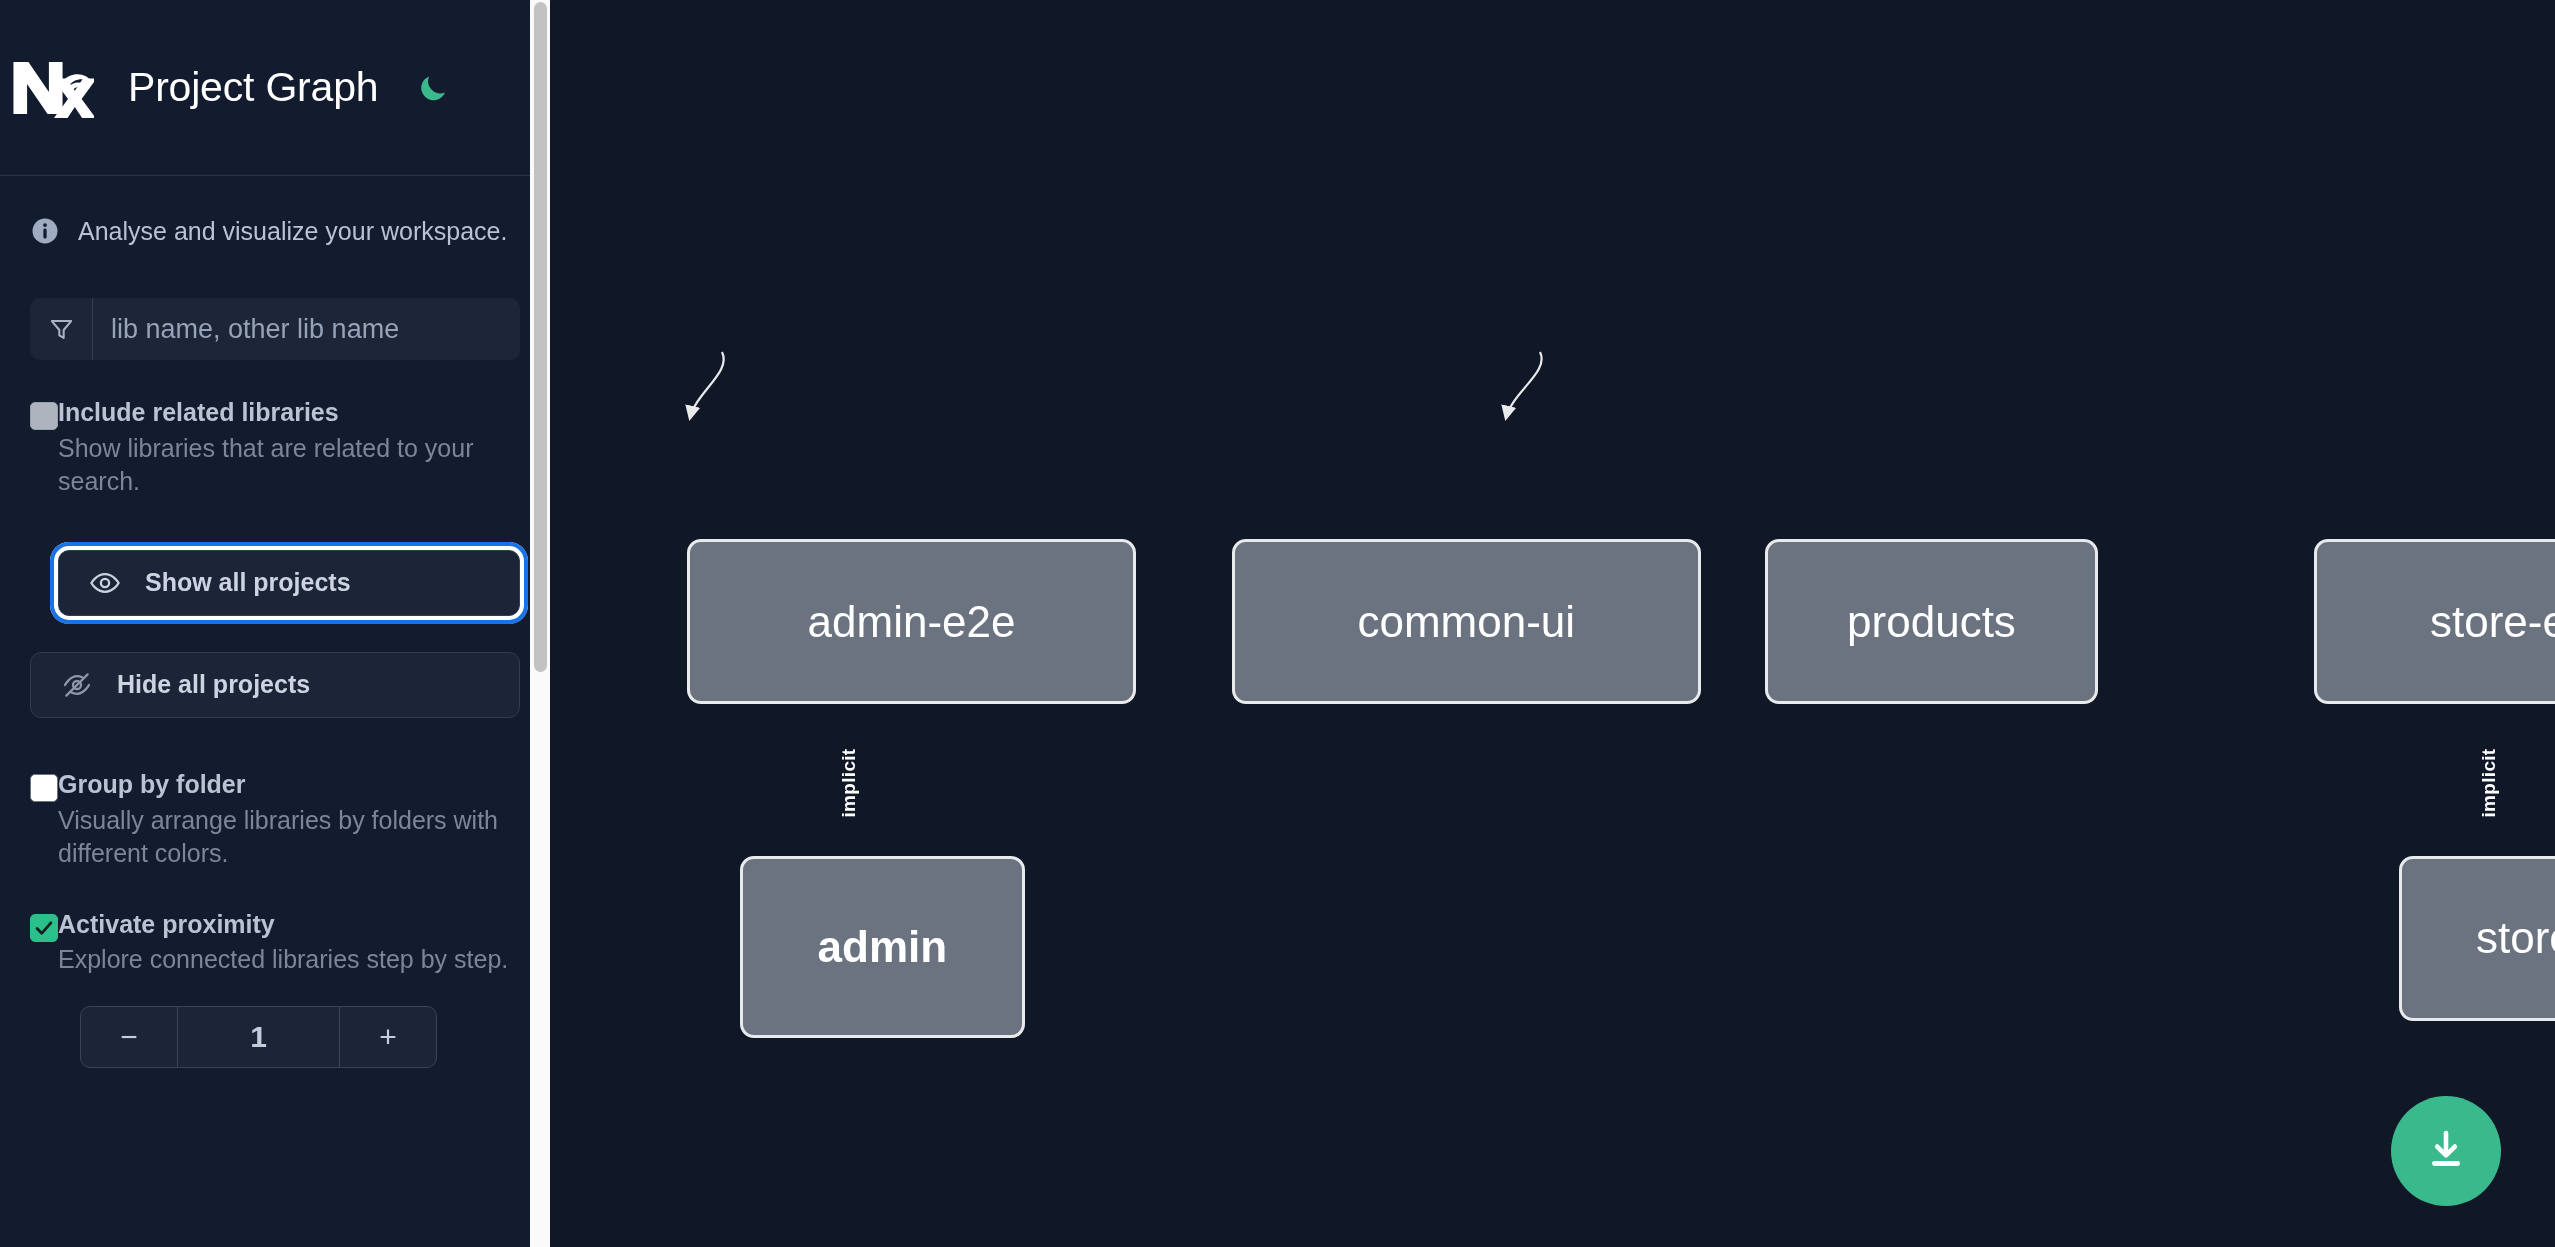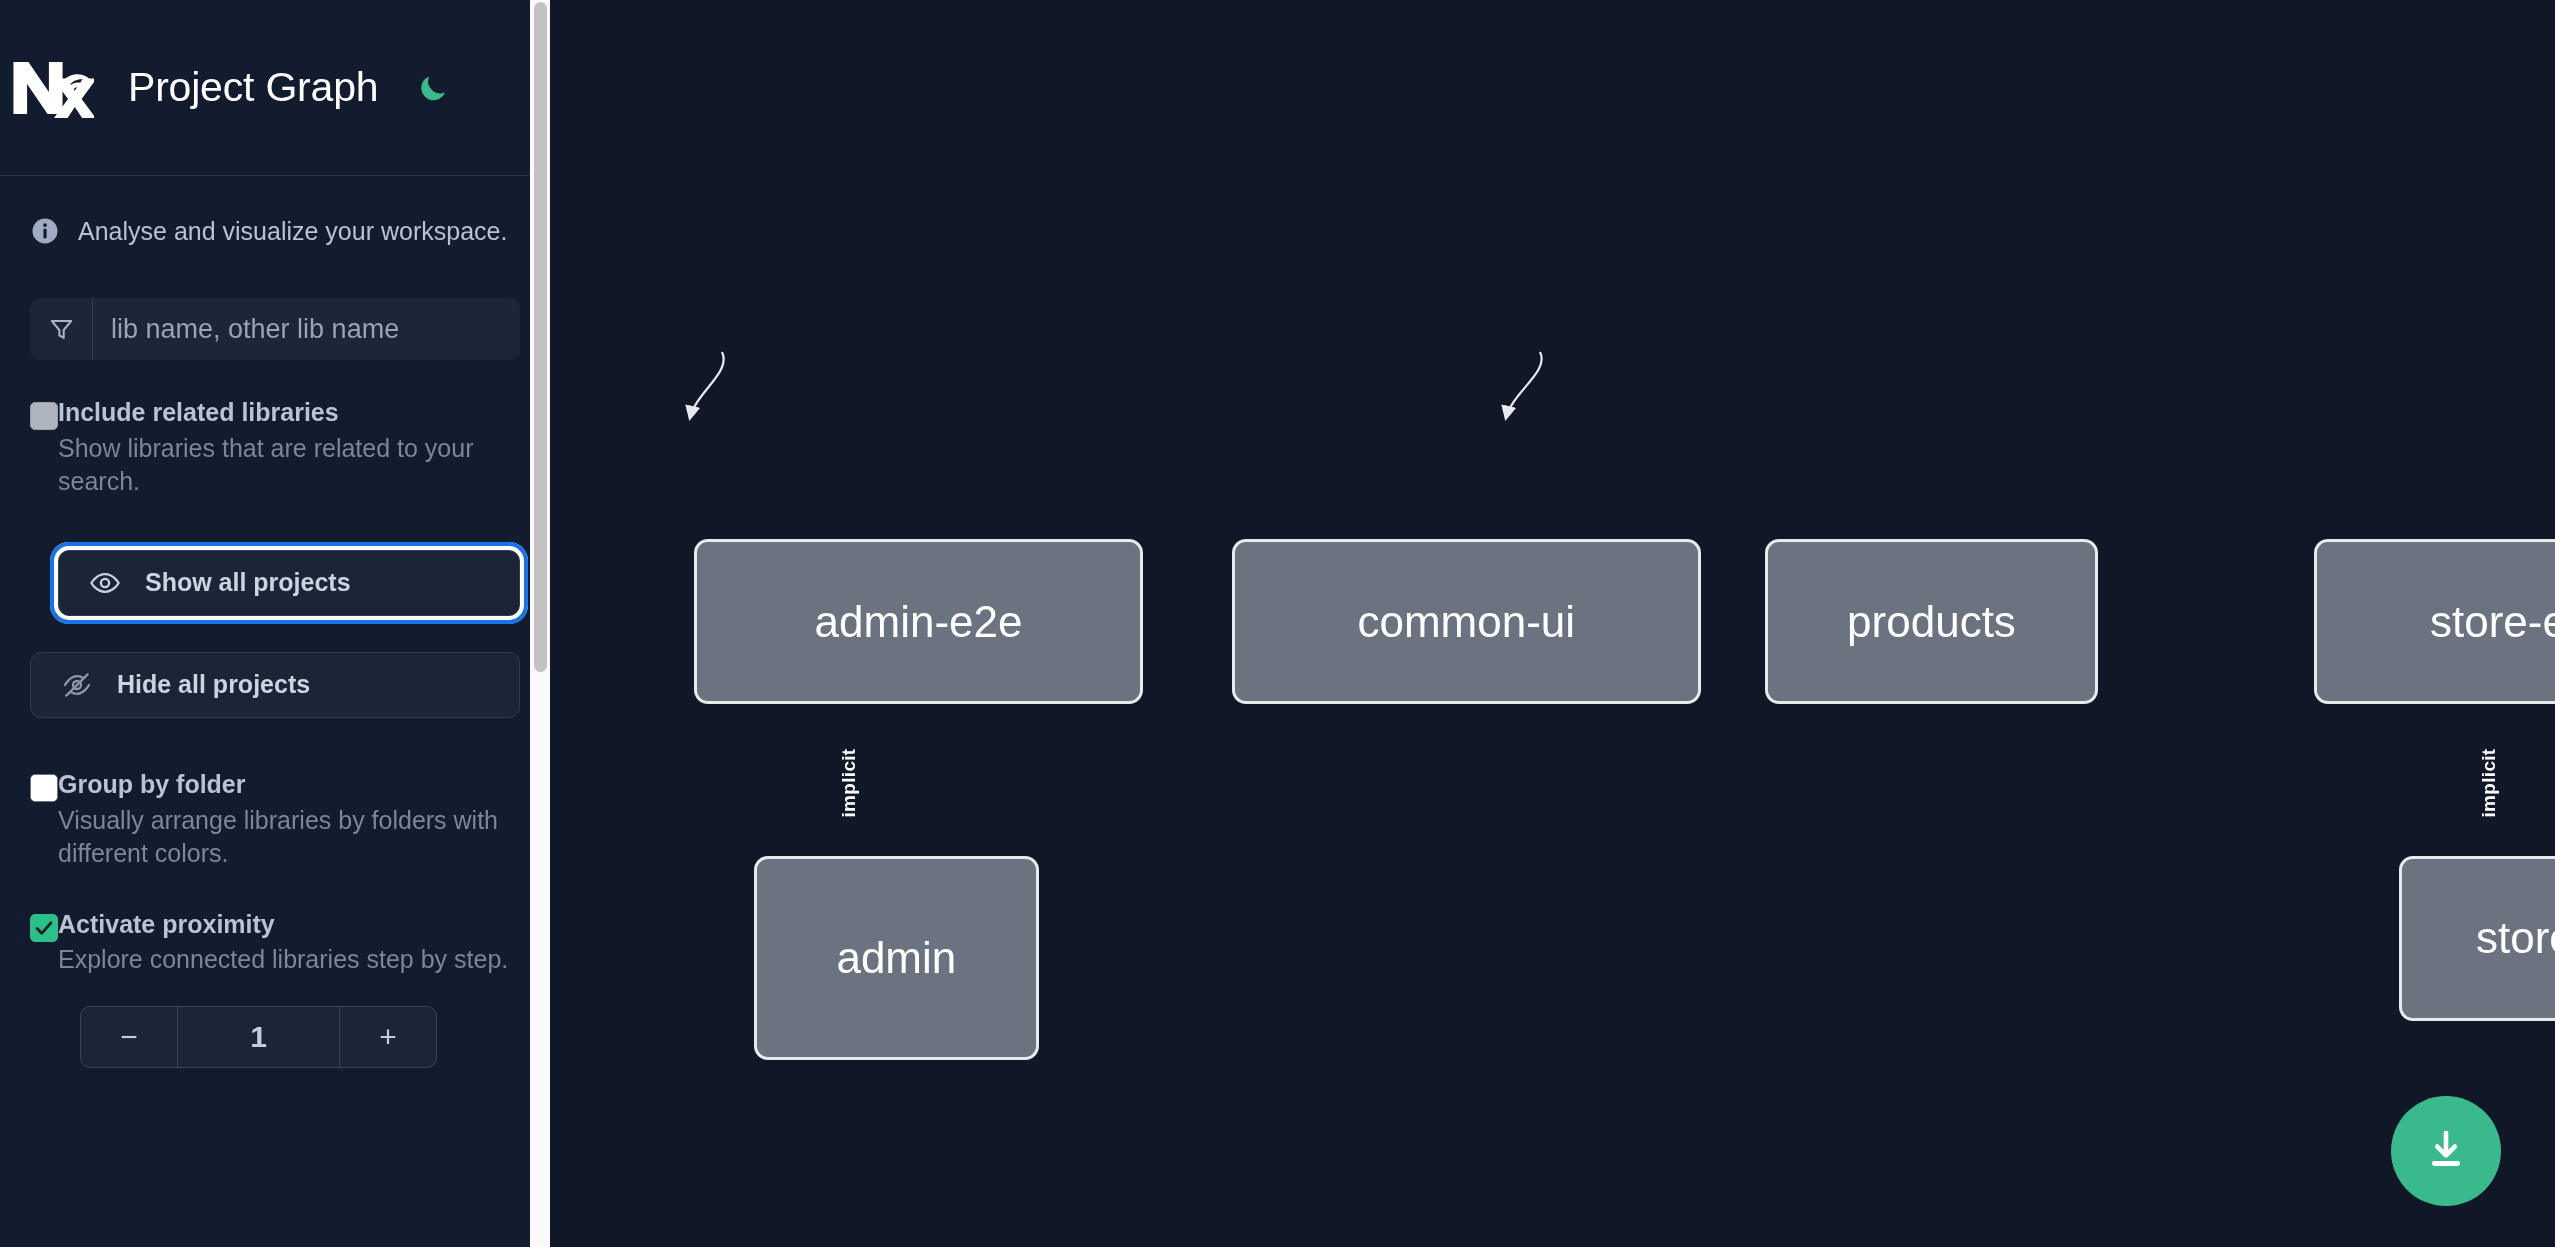--- a/index.html
+++ b/index.html
@@ -309,25 +309,25 @@
       <defs>
         <marker id="arrow" viewBox="0 0 10 10" refX="8" refY="5" markerWidth="7" markerHeight="7" orient="auto-start-reverse">
           <path d="M0 0 L10 5 L0 10 z" fill="#e9eaec"></path>
         </marker>
       </defs>
       <path d="M 172 352 C 182 372 146 392 140 418" fill="none" stroke="#e9eaec" stroke-width="2.2" marker-end="url(#arrow)"></path>
       <path d="M 990 352 C 1000 372 962 392 956 418" fill="none" stroke="#e9eaec" stroke-width="2.2" marker-end="url(#arrow)"></path>
     </svg>
 
     <div id="nodes-layer">
-        <div class="gnode" style="left: 144px; top: 539.345px; width: 449.12px; height: 164.41px; text-align: right;">admin-e2e</div>
+        <div class="gnode" style="left: 137px; top: 539.345px; width: 449.12px; height: 164.41px; text-align: right;">admin-e2e</div>
         <div class="gnode" style="left: 681.7px; top: 539.345px; width: 469.17px; height: 164.41px;">common-ui</div>
         <div class="gnode" style="left: 1215px; top: 539.345px; width: 333px; height: 164.41px;">products</div>
         <div class="gnode" style="left: 1764.4px; top: 539.345px; width: 417.04px; height: 164.41px;">store-e2e</div>
-        <div class="gnode" style="left: 204px; top: 856.135px; width: 284.71px; height: 204px;">admin</div>
+        <div class="gnode" style="left: 190px; top: 856.135px; width: 284.71px; height: 182px; font-weight: bold;">admin</div>
         <div class="gnode" style="left: 1848.61px; top: 856.135px; width: 252.63px; height: 164.41px;">store</div>
       </div>
     <div id="labels-layer">
         <div class="edge-label" style="left: 264.66px; top: 771.925px;">implicit</div>
         <div class="edge-label" style="left: 1904.75px; top: 771.925px;">implicit</div>
       </div>
 
     <button id="download-fab">
       <span>
         <svg viewBox="0 0 24 24" width="46" height="46" aria-hidden="true">

